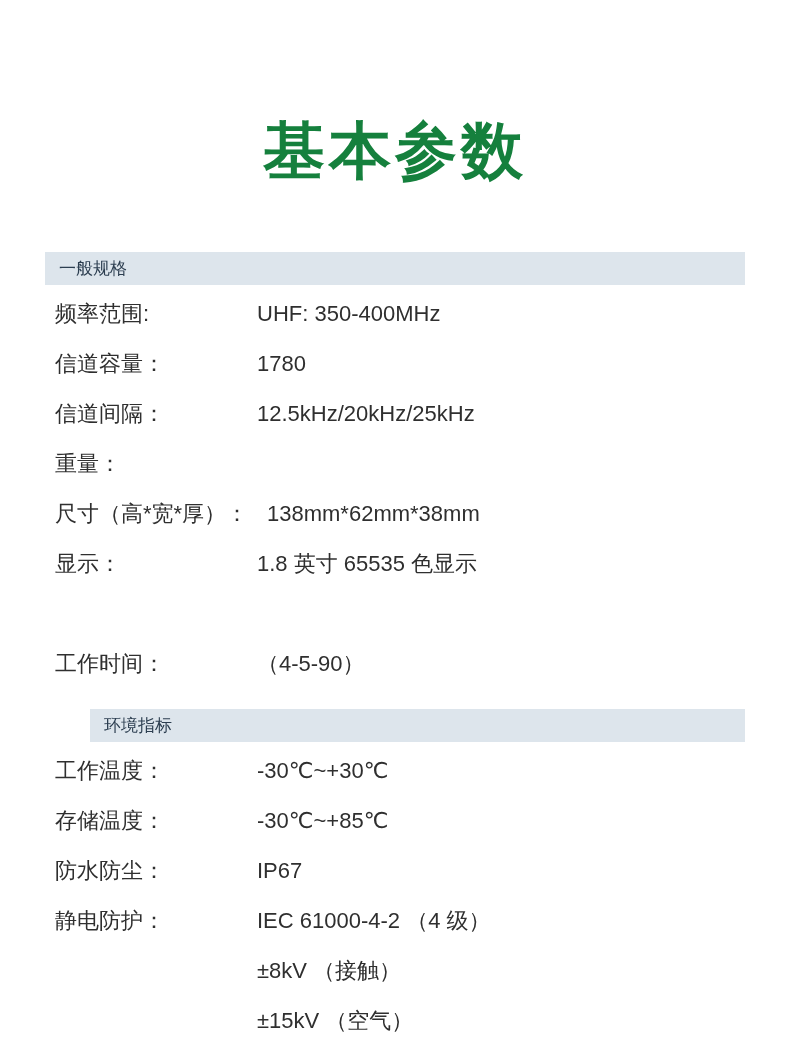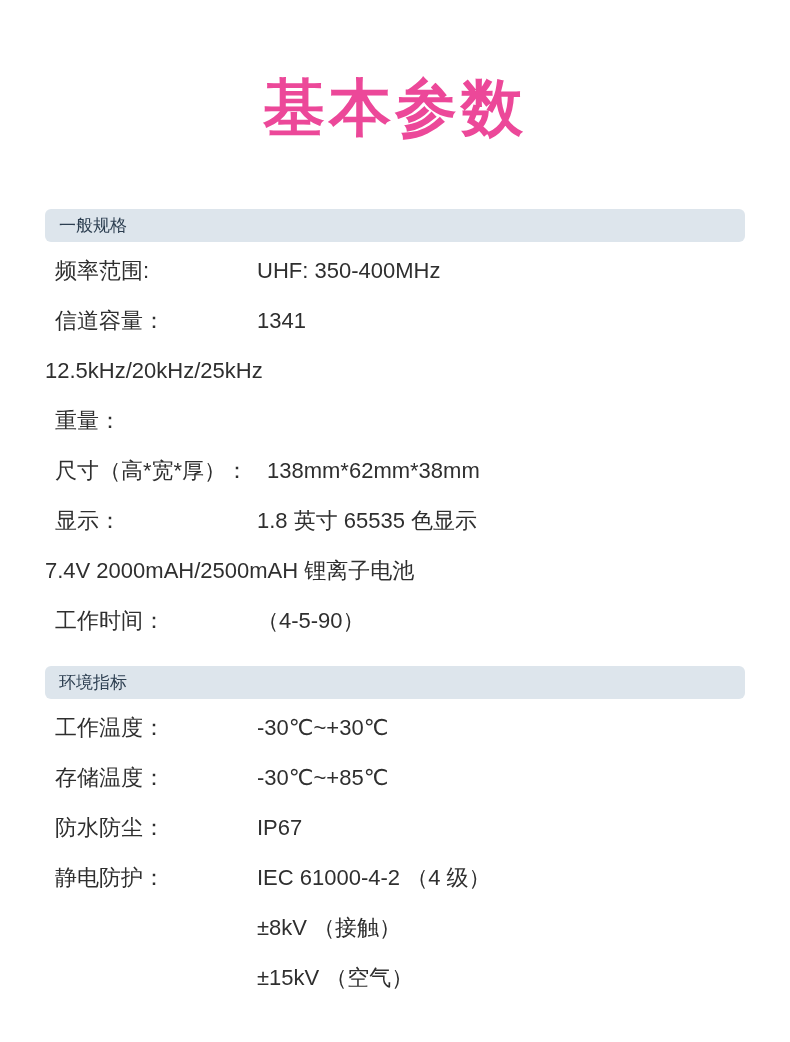--- a/index.html
+++ b/index.html
@@ -17,43 +17,43 @@
   .page {
     position: relative;
     width: 790px;
     height: 1042px;
     box-sizing: border-box;
   }
   .title {
     text-align: center;
     font-size: 62px;
     font-weight: bold;
-    color: #ec4899;
+    color: #15803d;
     letter-spacing: 4px;
-    padding-top: 72px;
+    padding-top: 115px;
     line-height: 1.15;
   }
   .spec-wrap {
     margin: 0 auto;
     padding-top: 66px;
     width: 700px;
   }
   .section-header {
     background: #dde5ec;
     height: 33px;
     line-height: 33px;
     font-size: 17px;
     color: #2c3e50;
     padding-left: 14px;
     box-sizing: border-box;
     margin-bottom: 4px;
-    border-radius: 6px;
   }
   .section-header.second {
     margin-top: 20px;
+    margin-left: 45px;
   }
   .row {
     display: flex;
     align-items: flex-start;
     height: 50px;
   }
   .row .label {
     width: 212px;
     flex: 0 0 212px;
     font-size: 22px;
@@ -88,38 +88,38 @@
   <div class="spec-wrap">
 
     <div class="section-header">一般规格</div>
 
     <div class="row">
       <div class="label">频率范围:</div>
       <div class="value">UHF: 350-400MHz</div>
     </div>
     <div class="row">
       <div class="label">信道容量：</div>
-      <div class="value">1341</div>
+      <div class="value">1780</div>
     </div>
     <div class="row">
+      <div class="label">信道间隔：</div>
       <div class="value">12.5kHz/20kHz/25kHz</div>
     </div>
     <div class="row">
       <div class="label">重量：</div>
     </div>
     <div class="row wide-label">
       <div class="label">尺寸（高*宽*厚）：</div>
       <div class="value">138mm*62mm*38mm</div>
     </div>
     <div class="row">
       <div class="label">显示：</div>
       <div class="value">1.8 英寸 65535 色显示</div>
     </div>
     <div class="row">
-      <div class="value">7.4V 2000mAH/2500mAH 锂离子电池</div>
     </div>
     <div class="row">
       <div class="label">工作时间：</div>
       <div class="value">（4-5-90）</div>
     </div>
 
     <div class="section-header second">环境指标</div>
 
     <div class="row">
       <div class="label">工作温度：</div>

